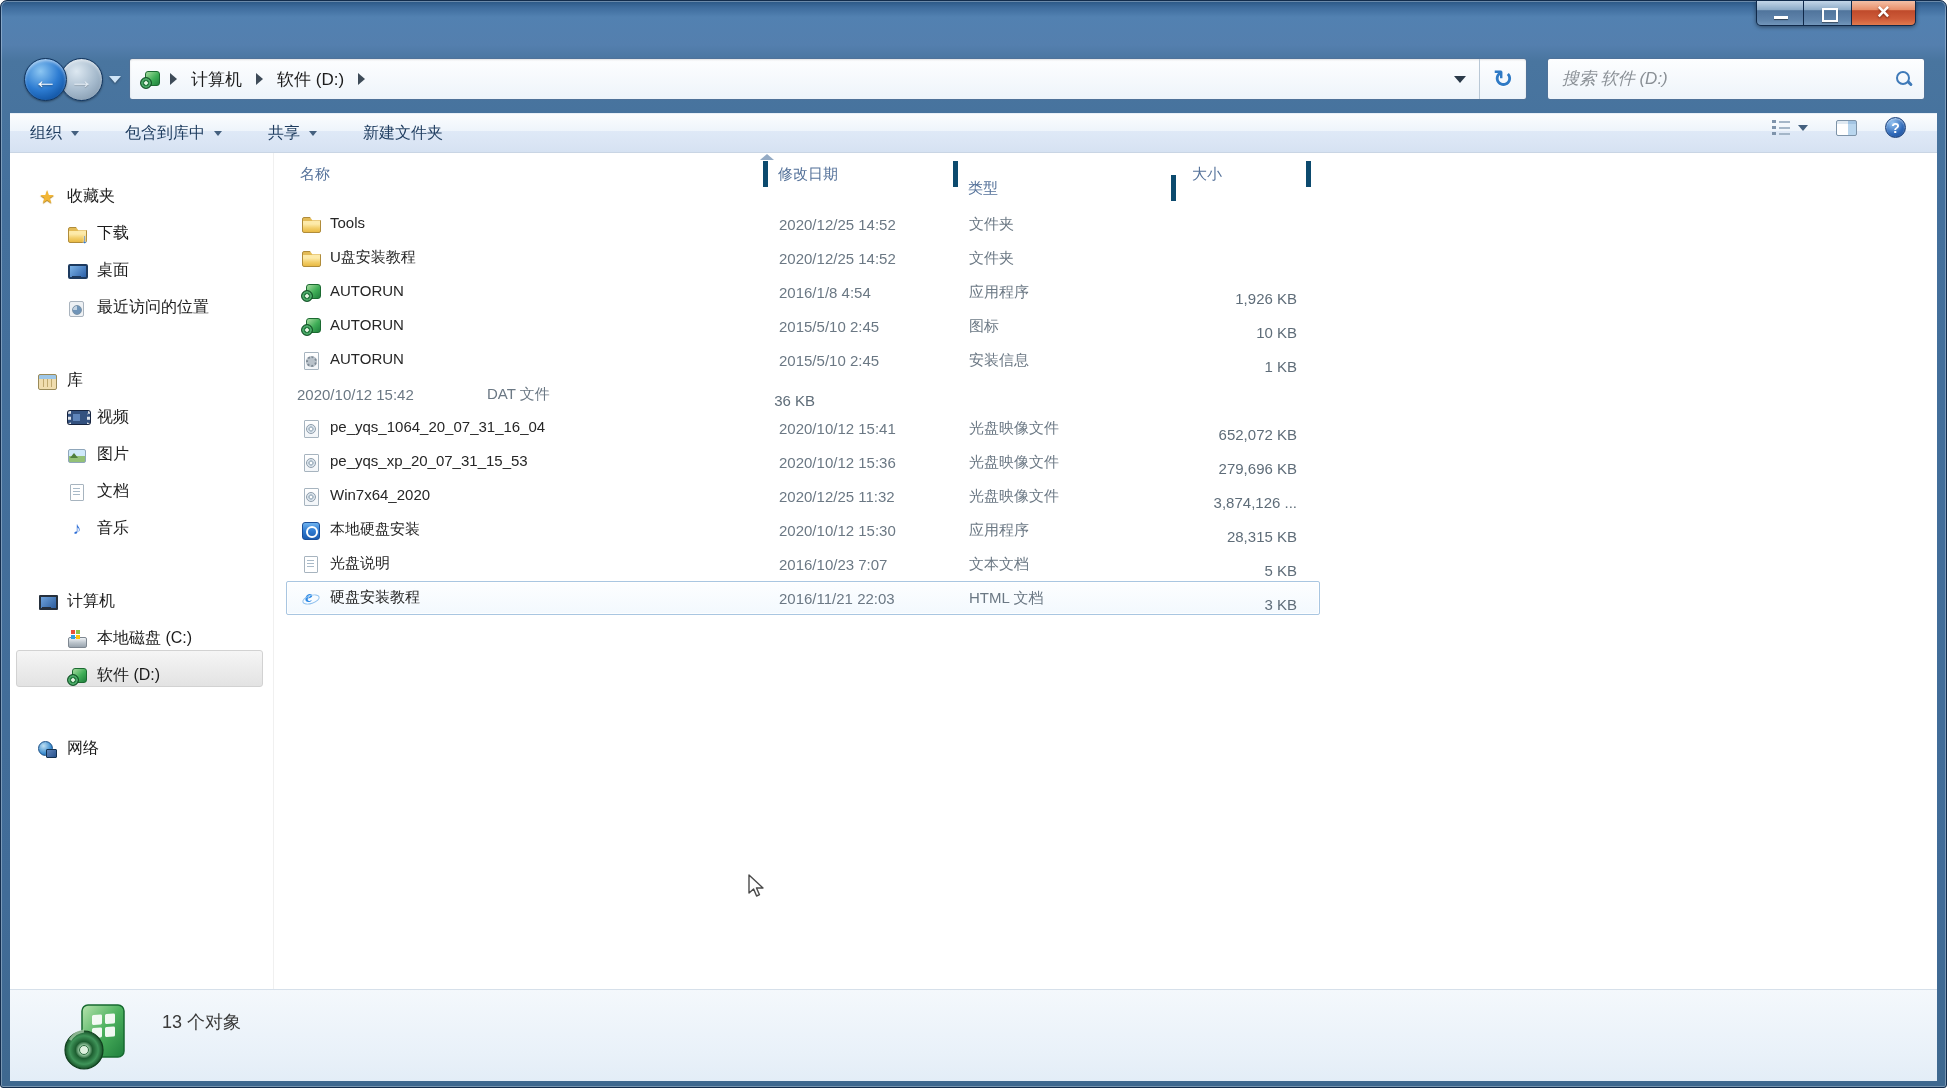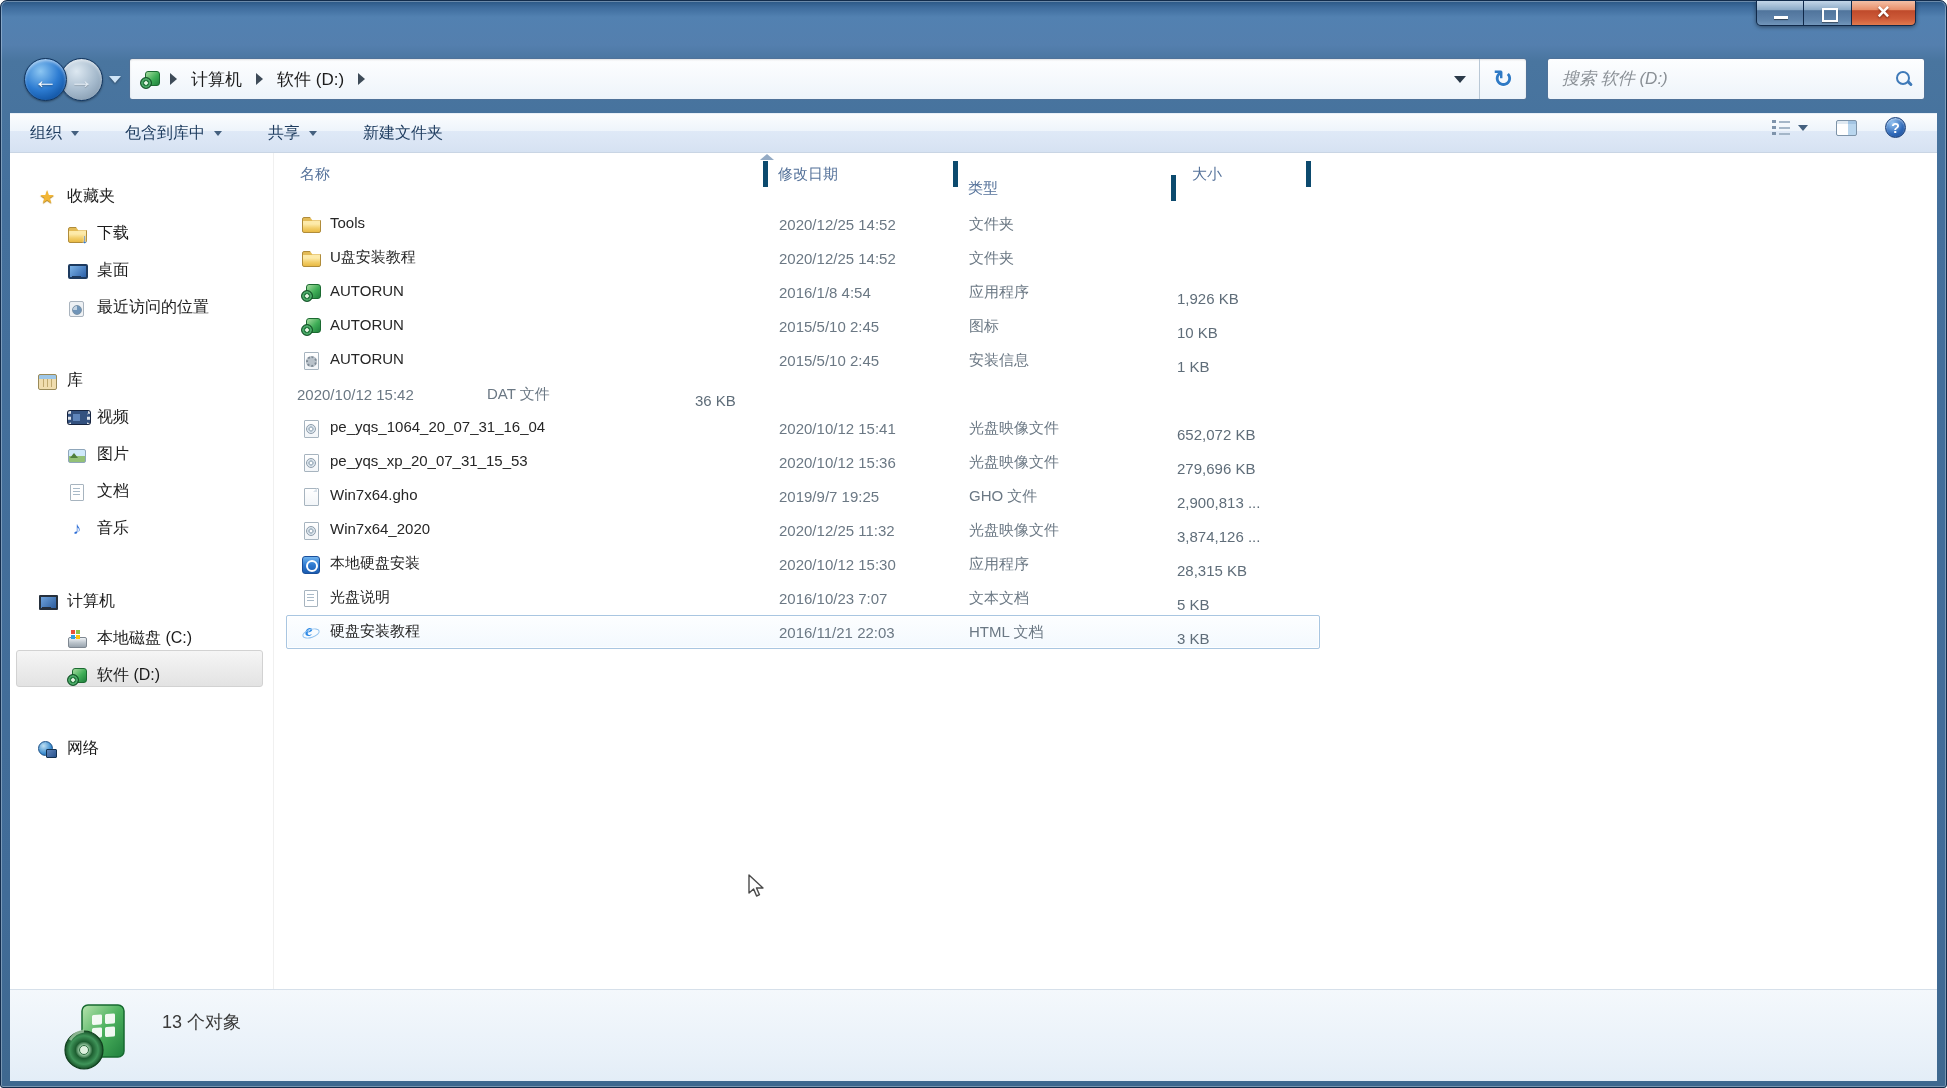--- a/index.html
+++ b/index.html
@@ -107,21 +107,21 @@
   .fh.c-size{ width:135px; padding-left:16px; }
   .sort-caret{ position:absolute; left:486px; top:1px; width:0; height:0; border-left:7px solid transparent; border-right:7px solid transparent; border-bottom:6px solid #93aac4; }
 
   .rows{ margin-top:12px; }
   .frow{ display:flex; align-items:center; height:34px; margin:0 0 0 12px; width:1034px; border:1px solid transparent; border-radius:2px; cursor:default; }
   .frow.selected{ border-color:#a9c6e1; background:linear-gradient(180deg,#fdfeff,#f3f9fe); box-shadow:inset 0 0 0 1px rgba(255,255,255,.8); }
   .fc{ white-space:nowrap; overflow:hidden; }
   .fc.c-name{ width:482px; padding-left:14px; display:flex; gap:9px; color:#262626; }
   .fc.c-date{ width:190px; padding-left:10px; color:#6b7884; }
   .fc.c-type{ width:218px; padding-left:10px; color:#6b7884; }
-  .fc.c-size{ width:128px; padding-right:8px; color:#5f6d79;margin-top:12px; }
+  .fc.c-size{ width:128px; text-align:right; padding-right:8px; color:#5f6d79;margin-top:12px; }
 
   
   .statusbar{
     margin:0 9px; height:92px; display:flex; align-items:flex-start;
     background:linear-gradient(180deg,#f4f8fc,#e9f1f9 70%,#e3edf7);
     border-top:1px solid #d6e0ea; padding:10px 0 0 52px;
   }
   .status-icon{ flex:none; margin-top:2px; }
   .status-text{ margin-left:32px; margin-top:10px; font-size:18px; color:#3a3a3a; }
 
@@ -380,29 +380,20 @@
             <div class="fc c-size">652,072 KB</div>
           </div>
           <div class="frow">
             <div class="fc c-name">
               <span class="icon ic-disc-image-icon"></span>
               <span>pe_yqs_xp_20_07_31_15_53</span>
             </div>
             <div class="fc c-date">2020/10/12 15:36</div>
             <div class="fc c-type">光盘映像文件</div>
             <div class="fc c-size">279,696 KB</div>
-          </div>
-          <div class="frow">
-            <div class="fc c-name">
-              <span class="icon ic-gho-file-icon"></span>
-              <span>Win7x64.gho</span>
-            </div>
-            <div class="fc c-date">2019/9/7 19:25</div>
-            <div class="fc c-type">GHO 文件</div>
-            <div class="fc c-size">2,900,813 ...</div>
           </div>
           <div class="frow">
             <div class="fc c-name">
               <span class="icon ic-disc-image-icon"></span>
               <span>Win7x64_2020</span>
             </div>
             <div class="fc c-date">2020/12/25 11:32</div>
             <div class="fc c-type">光盘映像文件</div>
             <div class="fc c-size">3,874,126 ...</div>
           </div>

